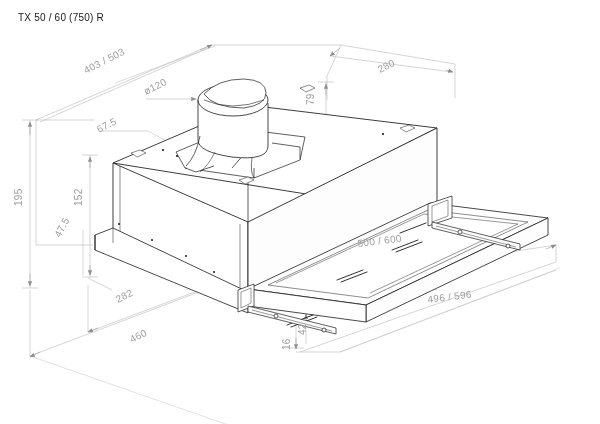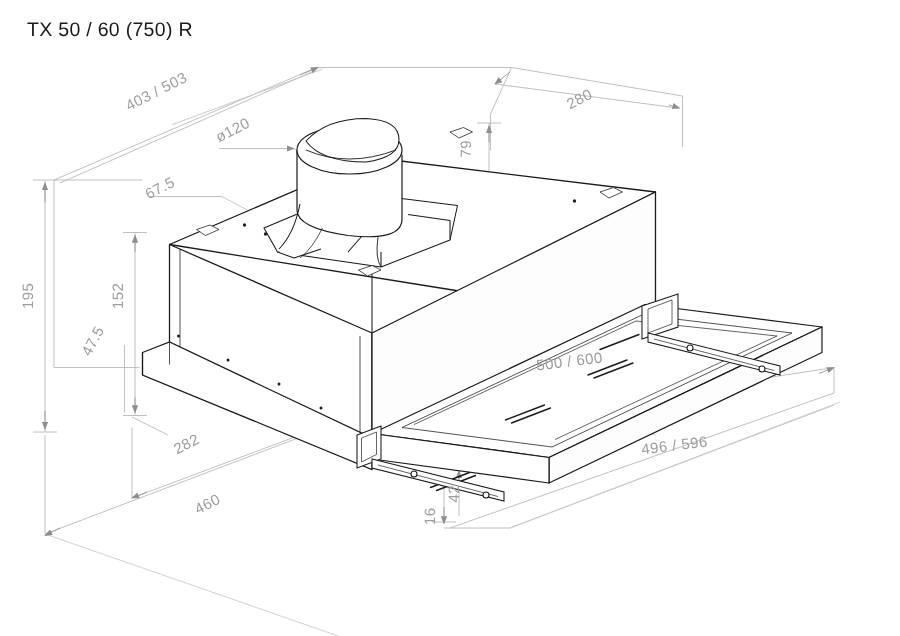--- a/index.html
+++ b/index.html
@@ -1,19 +1,19 @@
 <!DOCTYPE html>
 <html><head>
 <meta charset="utf-8">
 <style>
   html,body{margin:0;padding:0;background:#ffffff;}
   body{width:600px;height:424px;overflow:hidden;
        font-family:"Liberation Sans","DejaVu Sans",sans-serif;}
   #stage{position:relative;width:600px;height:424px;background:#fff;}
-  #title{position:absolute;left:18px;top:12px;font-size:13px;color:#1a1a1a;
+  #title{position:absolute;left:18px;top:12px;font-size:10px;color:#1a1a1a;
          letter-spacing:.2px;white-space:nowrap;}
   svg{position:absolute;left:0;top:0;width:600px;height:424px;}
   .dimtxt{font-family:"Liberation Sans","DejaVu Sans",sans-serif;
           font-size:10px;fill:#9d9d9d;letter-spacing:.3px;}
 </style>
 </head>
 <body>
 
 <div id="stage">
 

